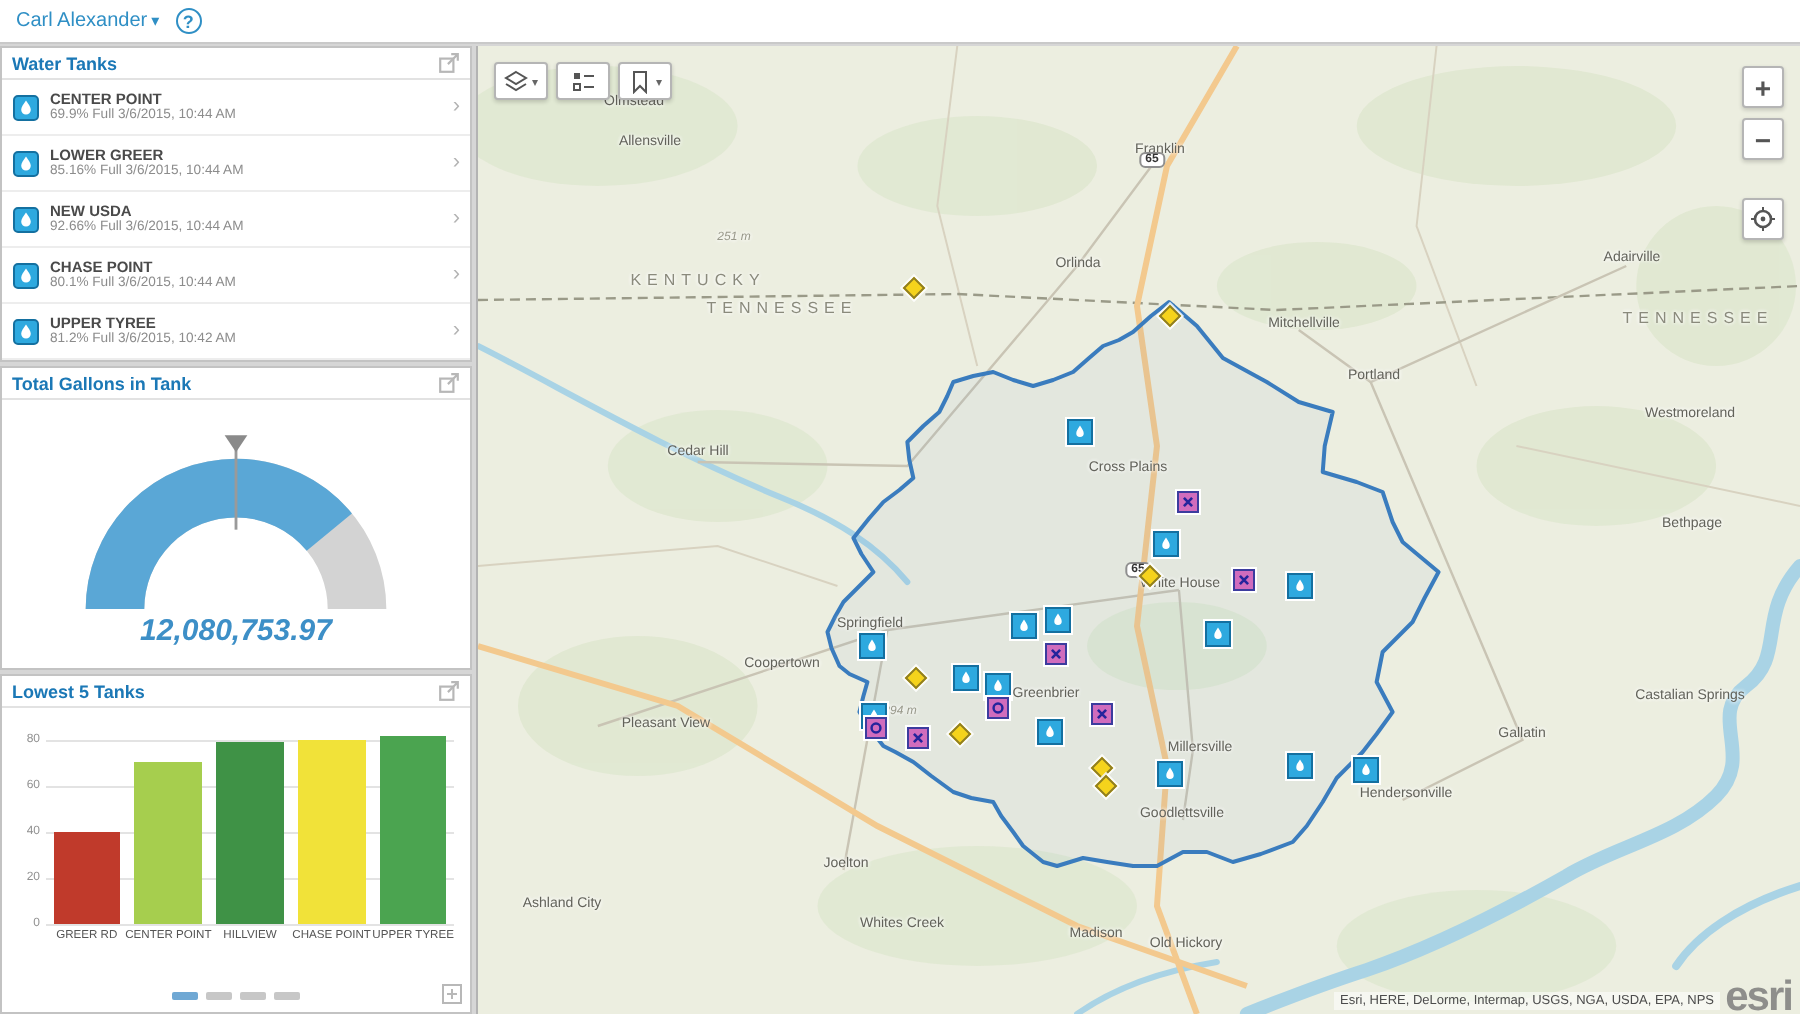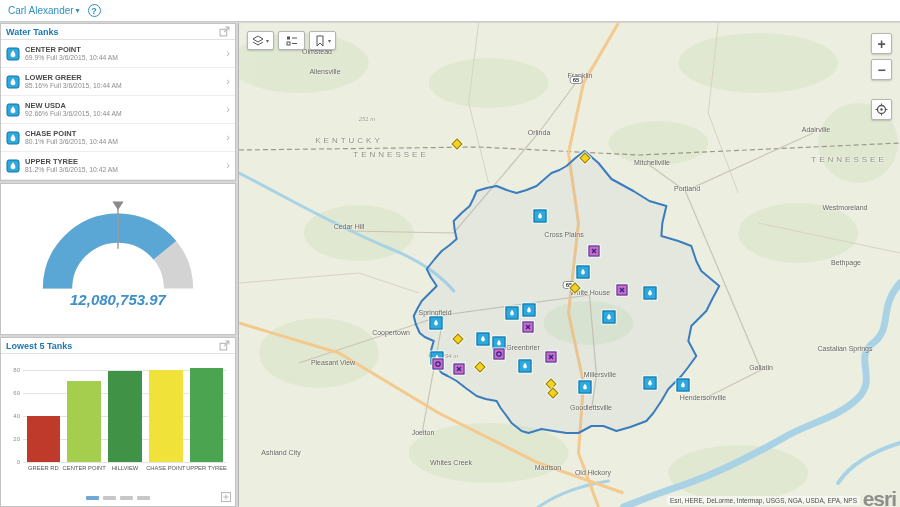--- a/index.html
+++ b/index.html
@@ -191,20 +191,29 @@
         <span class="tank-text">
             <span class="tank-name">UPPER TYREE</span>
             <span class="tank-detail">81.2% Full 3/6/2015, 10:42 AM</span>
           </span>
         <span class="chev">›</span>
       </div>
     </div>
   </section>
 
   <section class="panel panel-gauge">
+    <div class="panel-head">
+      <span class="panel-title">Total Gallons in Tank</span>
+      <span class="popout">
+        <svg viewBox="0 0 10 10">
+            <rect x="1" y="3" width="6" height="6" fill="none" stroke="#9a9a9a"></rect>
+            <path d="M4.5 5.5 L9 1 M6 1 h3 v3" fill="none" stroke="#9a9a9a"></path>
+          </svg>
+      </span>
+    </div>
     <div class="gauge-body">
       <svg class="gauge-svg" width="190" height="104" viewBox="0 0 200 110">
         <path id="gauge-track" d="M 36 100 A 64 64 0 0 1 164 100" fill="none" stroke="#d3d3d3" stroke-width="31"></path>
         <path id="gauge-fill" d="M 36 100 A 64 64 0 0 1 164 100" fill="none" stroke="#5aa7d6" stroke-width="31" stroke-dasharray="156.82830526720247 211.06192982974676"></path>
         <line x1="100" y1="14" x2="100" y2="58" stroke="#9a9a9a" stroke-width="1.5"></line>
         <polygon points="94,8 106,8 100,17" fill="#8a8a8a"></polygon>
       </svg>
       <div class="gauge-value">12,080,753.97</div>
     </div>
   </section>

